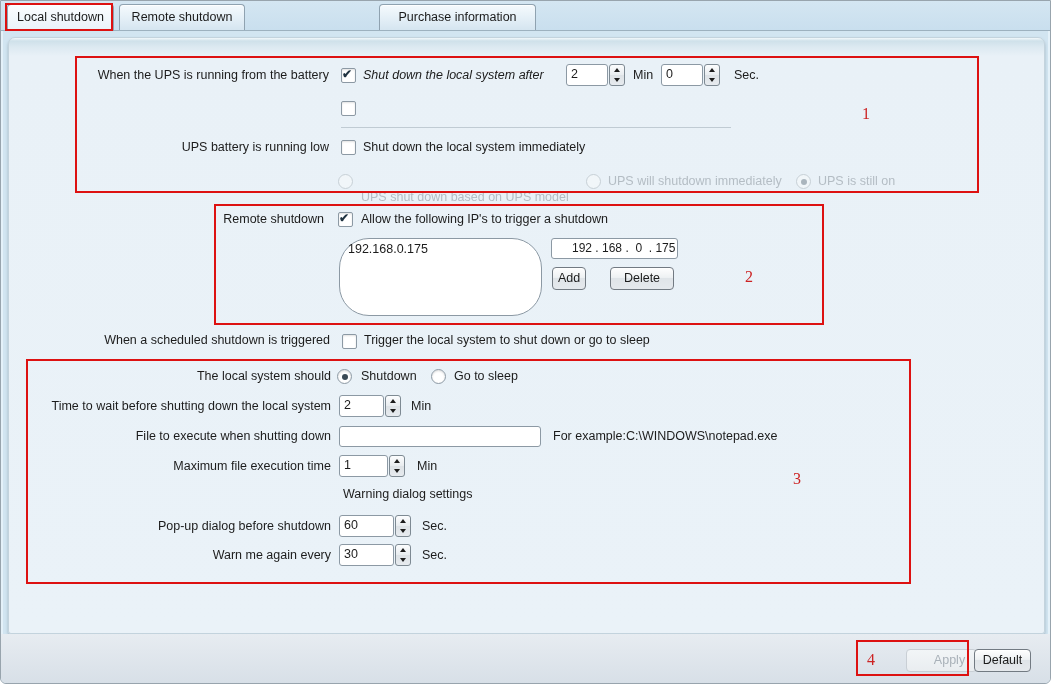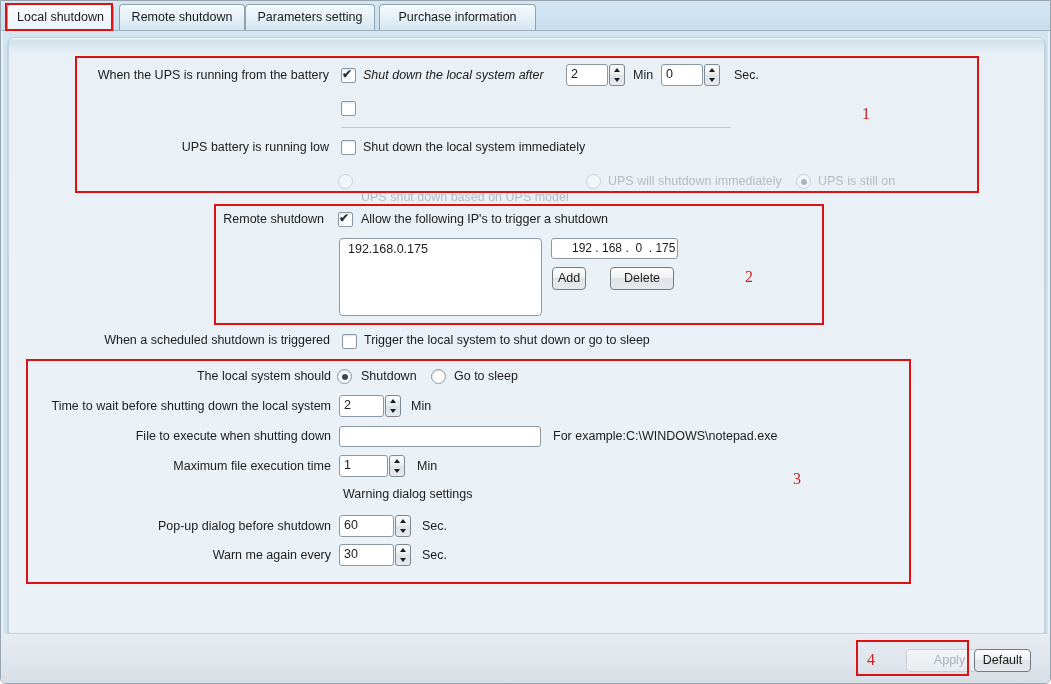--- a/index.html
+++ b/index.html
@@ -64,23 +64,20 @@
 
 <div class="win">
 
   <div class="tabbar-bg"></div>
   <div class="tab active" style="left:6px;width:105px;">
     <span>Local shutdown</span>
   </div>
   <div class="tab" style="left:118px;width:124px;">
     <span>Remote shutdown</span>
   </div>
-  <div class="tab" style="left:244px;width:128px;">
-    <span>Parameters setting</span>
-  </div>
   <div class="tab" style="left:378px;width:155px;">
     <span>Purchase information</span>
   </div>
 
   <div class="panel-bg"></div>
   <div class="footer-bg"></div>
 
   <div class="lbl" style="left:40px;top:65px;width:288px;">When the UPS is running from the battery</div>
   <div class="cb checked" style="left:340px;top:67px;"></div>
   <div class="txt" style="left:362px;top:65px;font-style:italic;">Shut down the local system after</div>
@@ -117,21 +114,21 @@
   <div class="txt dim" style="left:360px;top:171px;margin-top:16px;">UPS shut down based on UPS model</div>
   <div class="radio dis" style="left:585px;top:173px;"></div>
   <div class="txt dim" style="left:607px;top:171px;">UPS will shutdown immediately</div>
   <div class="radio dis sel" style="left:795px;top:173px;"></div>
   <div class="txt dim" style="left:817px;top:171px;">UPS is still on</div>
 
   <div class="lbl" style="left:120px;top:209px;width:203px;">Remote shutdown</div>
   <div class="cb checked" style="left:337px;top:211px;"></div>
   <div class="txt" style="left:360px;top:209px;">Allow the following IP's to trigger a shutdown</div>
 
-  <div class="listbox" style="left:338px;top:237px;width:203px;height:78px;">
+  <div class="listbox" style="left:338px;top:237px;width:203px;height:78px;border-radius:30px;">
     <div class="listitem">192.168.0.175</div>
   </div>
   <div class="input" style="left:550px;top:237px;width:127px;height:21px;font-size:12px;padding-left:20px;">192 . 168 .  0  . 175</div>
   <div class="btn" style="left:551px;top:266px;width:34px;height:23px;">
     <span>Add</span>
   </div>
   <div class="btn" style="left:609px;top:266px;width:64px;height:23px;">
     <span>Delete</span>
   </div>
 

